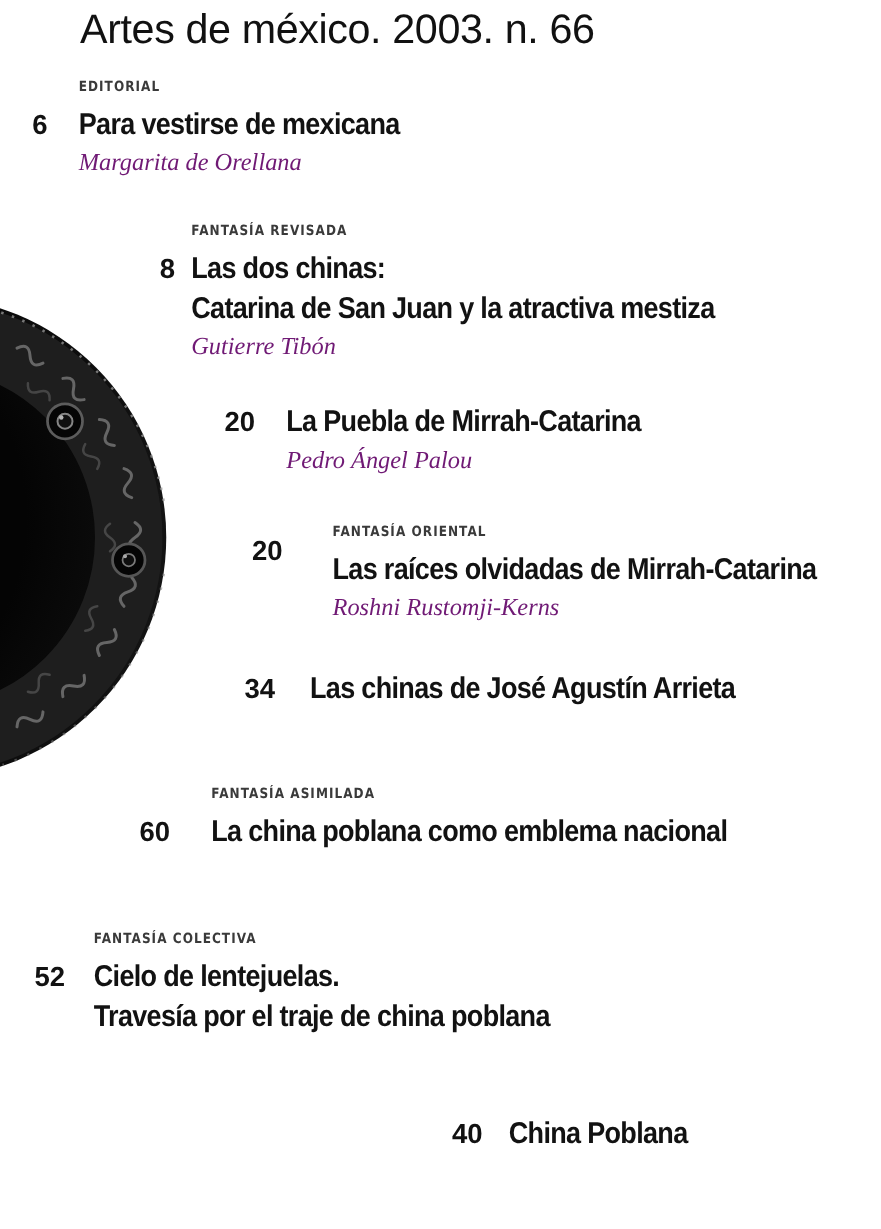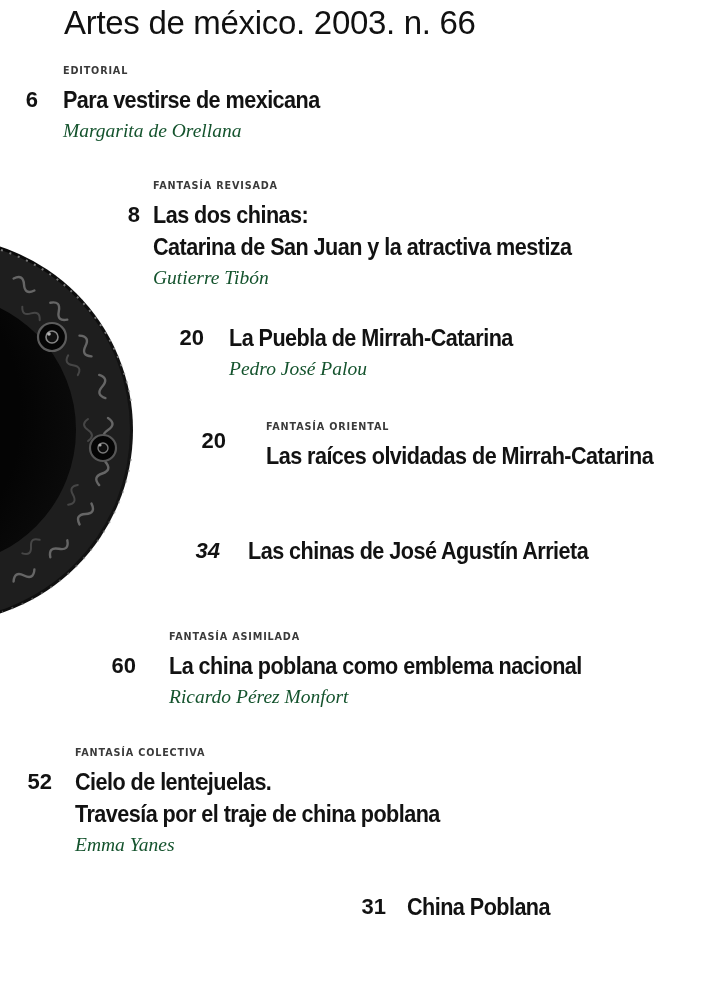--- a/index.html
+++ b/index.html
@@ -39,21 +39,21 @@
   .title {
     font-family:"Liberation Sans", sans-serif;
     font-weight:700; font-size:24px; line-height:32px;
     letter-spacing:-0.6px; color:#121212;
     transform:scaleX(0.9); transform-origin:0 0;
     white-space:nowrap;
   }
   .author {
     font-family:"Liberation Serif", serif;
     font-style:italic; font-size:19.5px; line-height:24px;
-    color:#14532d; margin-top:3px; white-space:nowrap;
+    color:#701a75; margin-top:3px; white-space:nowrap;
   }
 </style>
 </head>
 <body>
 
 <div class="page">
 
   <h1 class="page-title">Artes de méxico. 2003. n. 66</h1>
 
   <svg class="artwork" viewBox="0 0 140 382" xmlns="http://www.w3.org/2000/svg" aria-hidden="true">
@@ -112,47 +112,46 @@
     <div class="num" style="right:calc(100% + 13px); top:21px;">8</div>
     <div class="label">FANTASÍA REVISADA</div>
     <div class="title">Las dos chinas:</div>
     <div class="title">Catarina de San Juan y la atractiva mestiza</div>
     <div class="author">Gutierre Tibón</div>
   </section>
 
   <section class="entry" style="left:229px; top:322px;">
     <div class="num" style="right:calc(100% + 25px); top:0;">20</div>
     <div class="title">La Puebla de Mirrah-Catarina</div>
-    <div class="author">Pedro José Palou</div>
+    <div class="author">Pedro Ángel Palou</div>
   </section>
 
   <section class="entry" style="left:266px; top:419px;">
     <div class="num" style="right:calc(100% + 40px); top:6px;">20</div>
     <div class="label">FANTASÍA ORIENTAL</div>
     <div class="title">Las raíces olvidadas de Mirrah-Catarina</div>
+    <div class="author">Roshni Rustomji-Kerns</div>
   </section>
 
   <section class="entry" style="left:248px; top:535px;">
-    <div class="num" style="right:calc(100% + 28px); top:0;font-style:italic;">34</div>
+    <div class="num" style="right:calc(100% + 28px); top:0;">34</div>
     <div class="title">Las chinas de José Agustín Arrieta</div>
   </section>
 
   <section class="entry" style="left:169px; top:629px;">
     <div class="num" style="right:calc(100% + 33px); top:21px;">60</div>
     <div class="label">FANTASÍA ASIMILADA</div>
     <div class="title">La china poblana como emblema nacional</div>
-    <div class="author">Ricardo Pérez Monfort</div>
   </section>
 
   <section class="entry" style="left:75px; top:745px;">
     <div class="num" style="right:calc(100% + 23px); top:21px;">52</div>
     <div class="label">FANTASÍA COLECTIVA</div>
     <div class="title">Cielo de lentejuelas.</div>
     <div class="title">Travesía por el traje de china poblana</div>
-    <div class="author">Emma Yanes</div>
   </section>
 
   <section class="entry" style="left:407px; top:891px;">
-    <div class="num" style="right:calc(100% + 21px); top:0;">31</div>
+    <div class="num" style="right:calc(100% + 21px); top:0;">40</div>
     <div class="title">China Poblana</div>
   </section>
 
 </div>
 
 </body></html>

